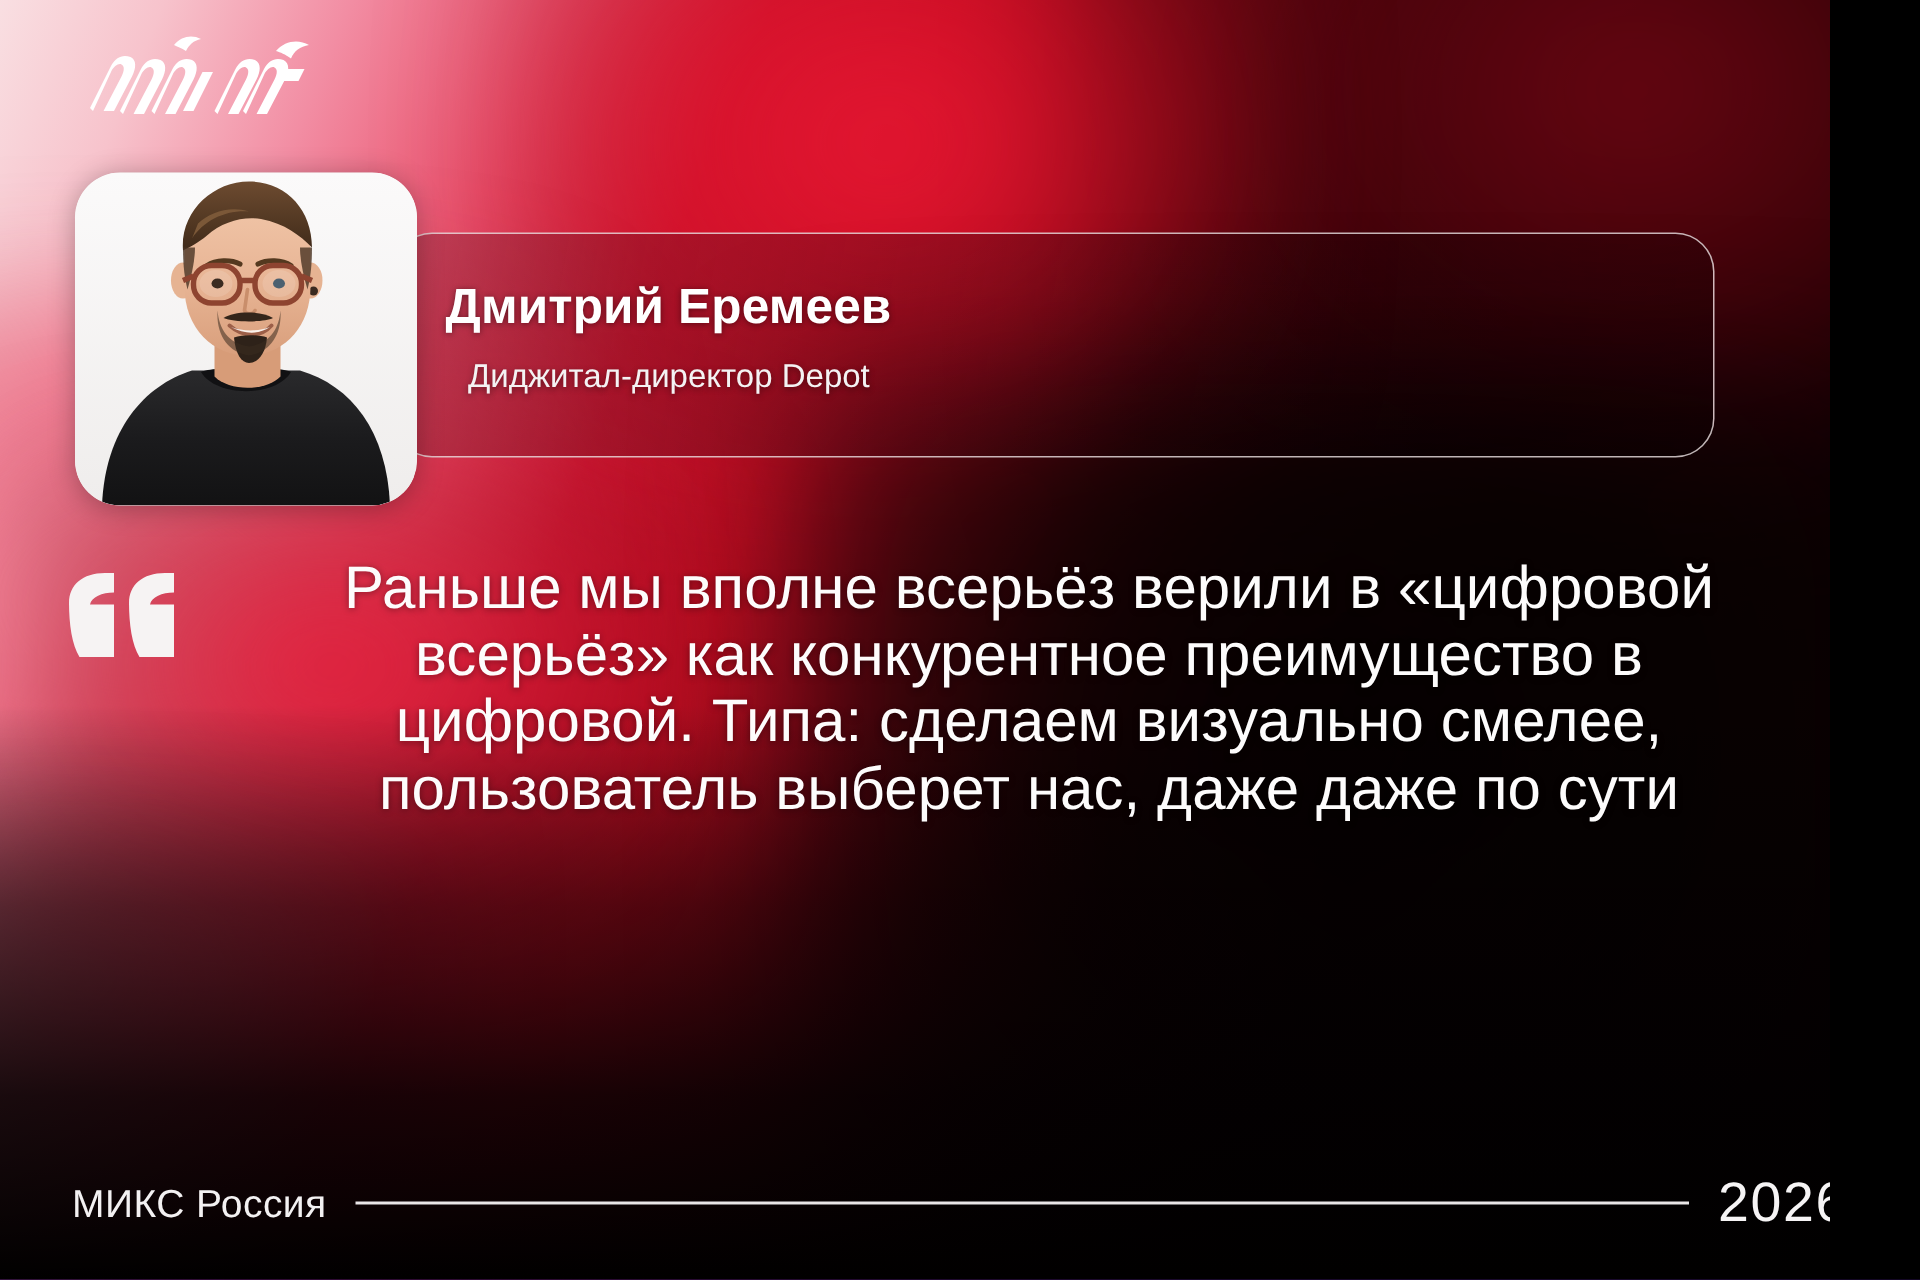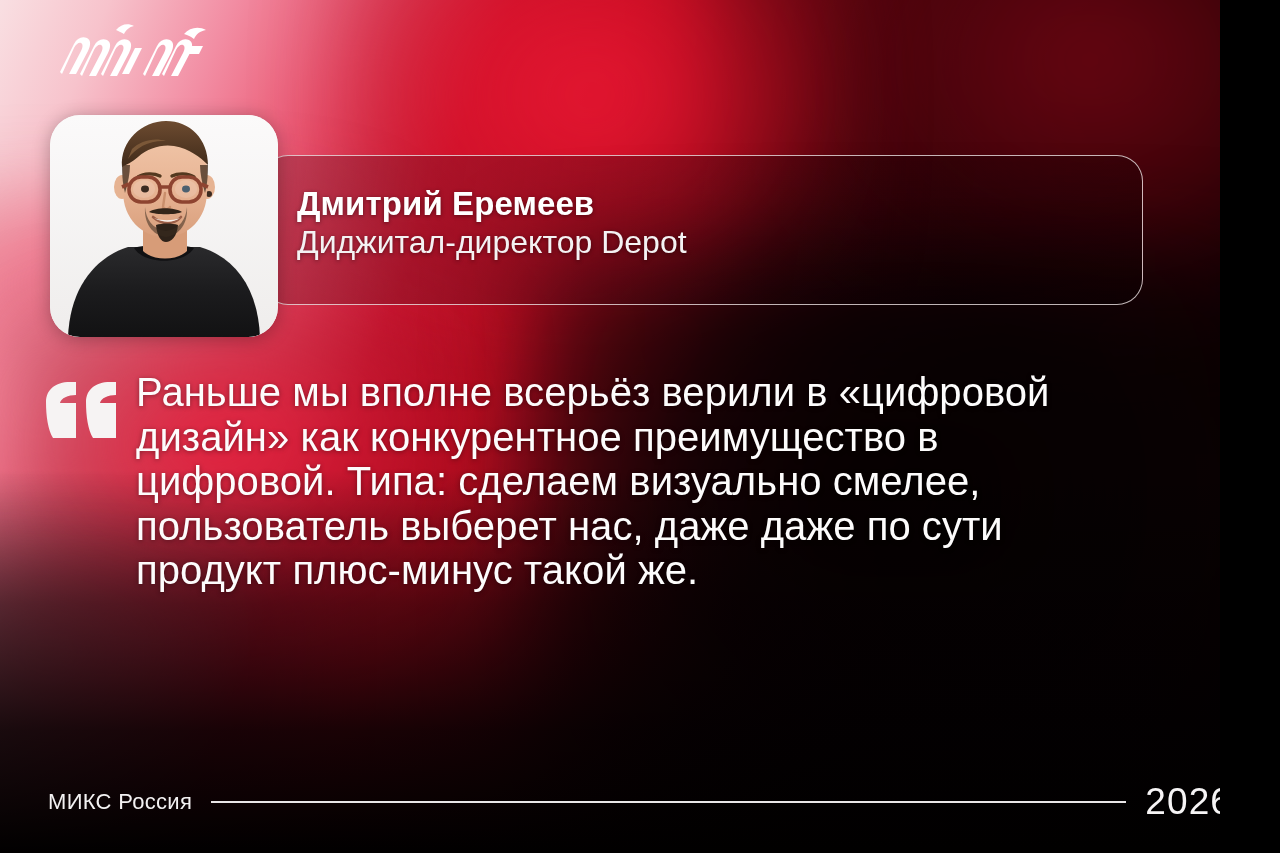--- a/index.html
+++ b/index.html
@@ -156,25 +156,25 @@
   .speaker-name {
     font-size: 33px;
     font-weight: bold;
     color: #ffffff;
     letter-spacing: 0.1px;
     line-height: 1.12;
     margin: 0 0 1px 0;
     text-shadow: 0 1px 4px rgba(0,0,0,0.45);
   }
   .speaker-role {
-    font-size: 32px;
+    font-size: 22px;
     font-weight: 400;
     color: #f4f2f3;
     line-height: 1.16;
-    margin: 0;
+    margin: 15px;
     text-shadow: 0 1px 4px rgba(0,0,0,0.45);
   }
 
   
   .quote-block {
     position: absolute;
     left: 46px; top: 370px;
     width: 1190px;
     z-index: 5;
   }
@@ -185,34 +185,35 @@
   }
   .quote-text {
     margin: 0;
     padding-left: 90px;
     font-size: 40px;
     line-height: 44.5px;
     font-weight: 400;
     color: #fdfcfc;
     letter-spacing: 0.05px;
     text-shadow: 0 1px 5px rgba(0,0,0,0.40);
+    text-align: center;
   }
   .quote-text .ln { display: block; white-space: pre; }
 
   
   .footer {
     position: absolute;
     left: 48px; top: 780px;
     width: 1184px; height: 44px;
     display: flex;
     align-items: center;
     z-index: 5;
   }
   .footer-brand {
-    font-size: 22px;
+    font-size: 26px;
     color: #f3f1f2;
     letter-spacing: 0.3px;
     white-space: nowrap;
   }
   .footer-rule {
     flex: 1 1 auto;
     height: 1.4px;
     background: #e9e6e7;
     margin: 0 19px;
   }
@@ -344,24 +345,23 @@
     <div class="quote-mark">
       <svg viewBox="0 0 72 56" width="72" height="56" aria-hidden="true">
         <g fill="#f6f3f3">
           <path d="M0 20 C0 8 9 0 24 0 L30 0 L30 13 C22 13 15 16 14 21 L30 21 L30 56 L7 56 C2 48 0 34 0 20 Z"></path>
           <path d="M40 20 C40 8 49 0 64 0 L70 0 L70 13 C62 13 55 16 54 21 L70 21 L70 56 L47 56 C42 48 40 34 40 20 Z"></path>
         </g>
       </svg>
     </div>
     <div class="quote-text">
       <span class="ln">Раньше мы вполне всерьёз верили в «цифровой</span>
-      <span class="ln">дизайн» как конкурентное преимущество в</span>
+      <span class="ln">всерьёз» как конкурентное преимущество в</span>
       <span class="ln">цифровой. Типа: сделаем визуально смелее,</span>
       <span class="ln">пользователь выберет нас, даже даже по сути</span>
-      <span class="ln">продукт плюс-минус такой же.</span>
     </div>
   </div>
 
   <div class="footer">
     <span class="footer-brand">МИКС Россия</span>
     <span class="footer-rule"></span>
     <span class="footer-year">2026</span>
   </div>
 
 </div>

